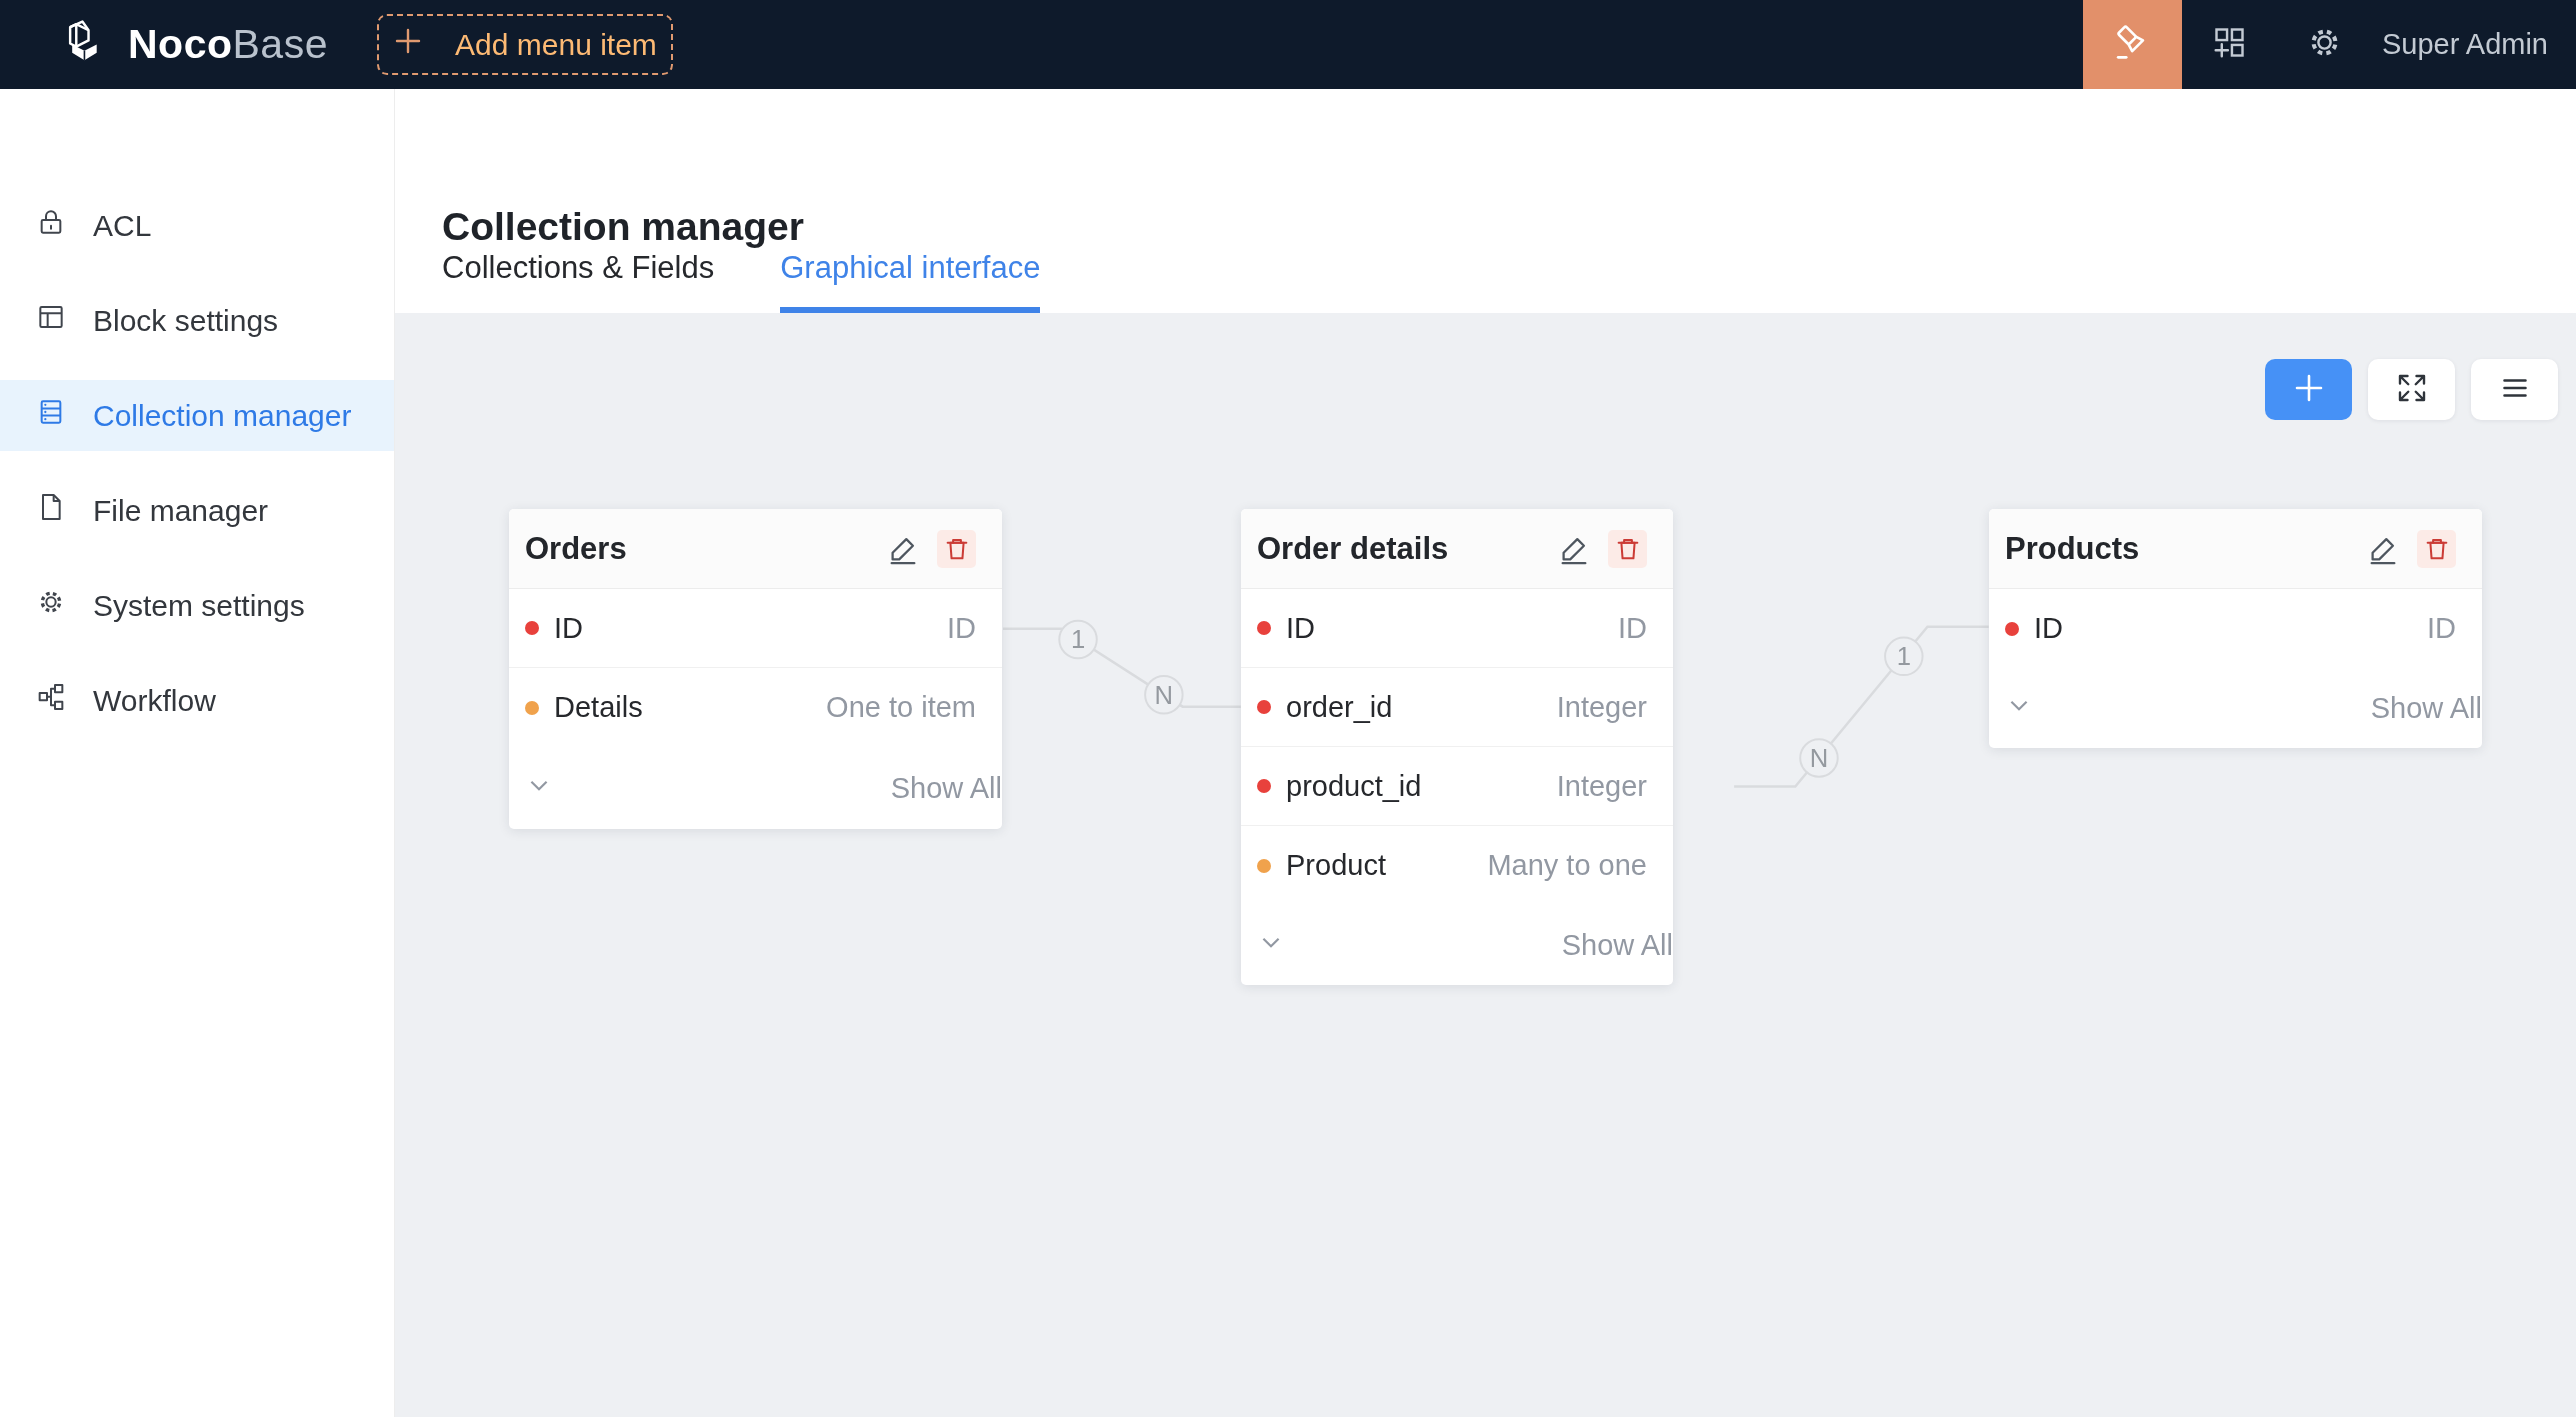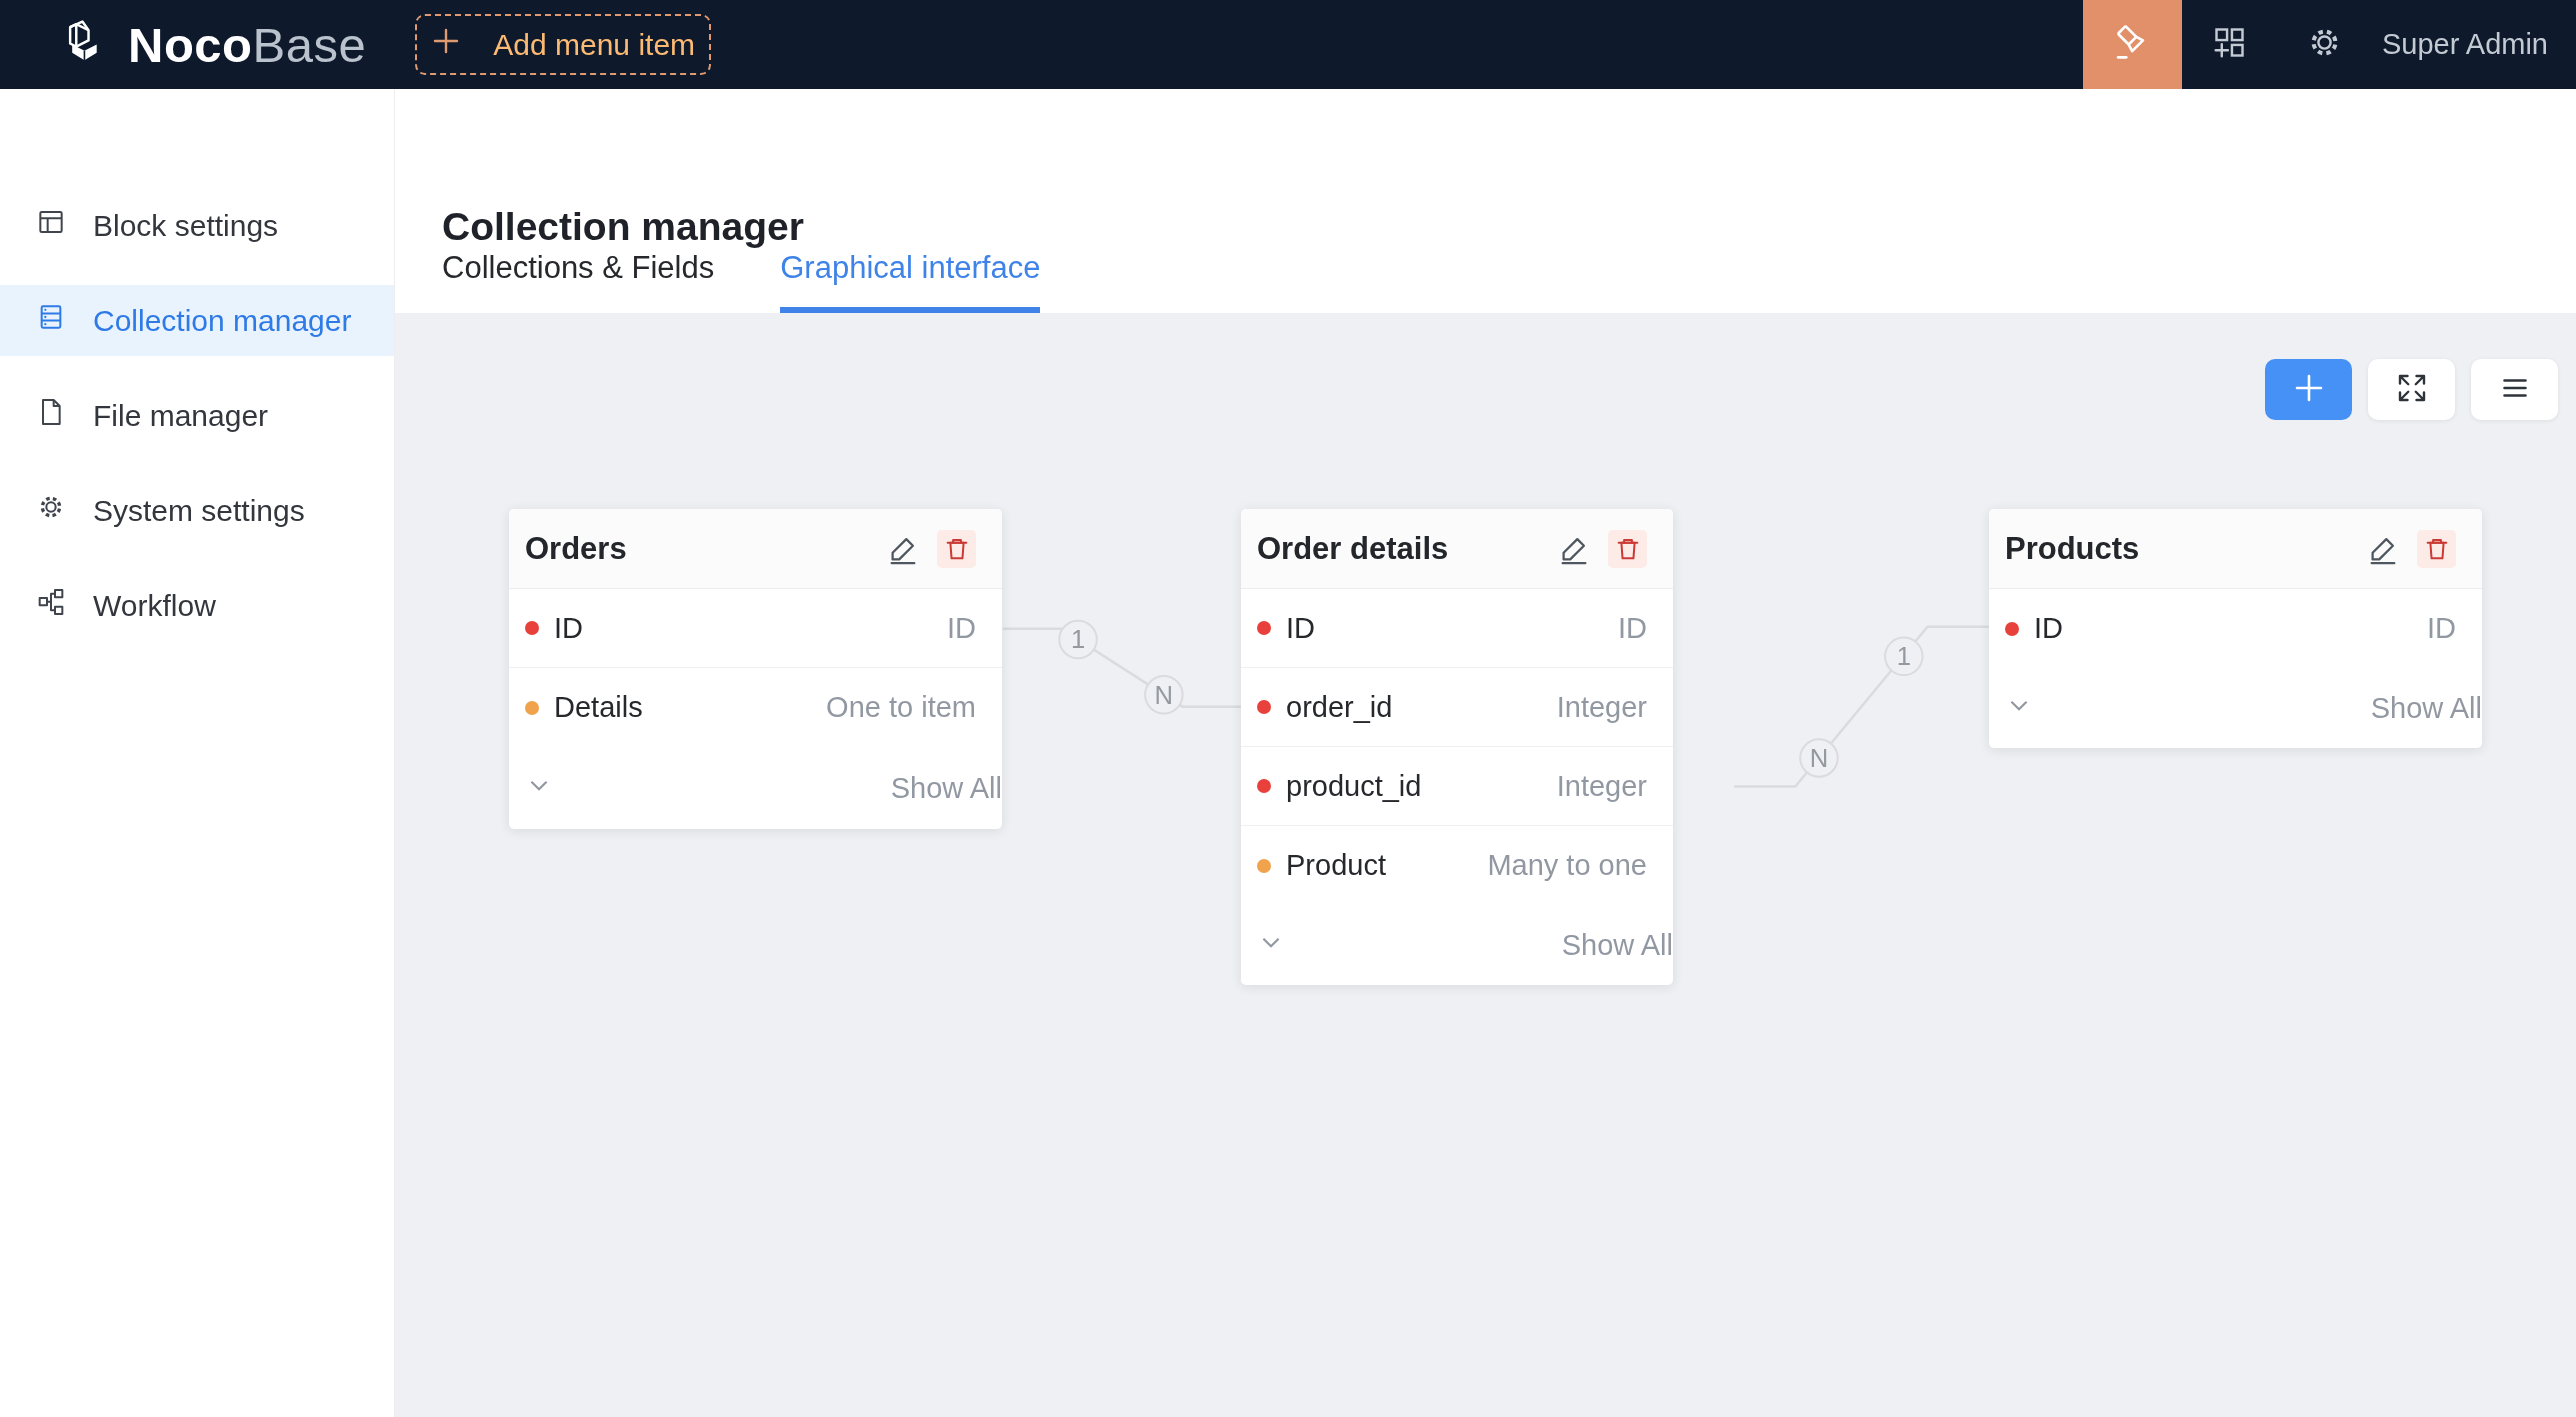--- a/index.html
+++ b/index.html
@@ -2,21 +2,21 @@
 <html><head>
 <meta charset="utf-8">
 <style>
   * { margin:0; padding:0; box-sizing:border-box; }
   html,body { width:2576px; height:1417px; overflow:hidden;
     font-family:"Liberation Sans", sans-serif; background:#fff; }
 
   
   .topbar { height:89px; background:#0e1a2b; display:flex; align-items:center; position:relative; }
   .logo { display:flex; align-items:center; gap:16px; margin-left:63px; cursor:pointer; }
-  .logo-text { font-size:49px; letter-spacing:0.5px; white-space:nowrap; }
+  .logo-text { font-size:41px; letter-spacing:0.5px; white-space:nowrap; }
   .brand-bold { color:#ffffff; font-weight:700; }
   .brand-light { color:#b9c2cd; font-weight:300; }
   .add-menu-btn { margin-left:49px; width:296px; height:61px; border:2px dashed #e09a70;
     border-radius:10px; color:#fdba74; font-size:30px; display:flex; align-items:center;
     justify-content:center; gap:32px; background:transparent; cursor:pointer; }
   .topbar-right { margin-left:auto; display:flex; align-items:center; height:100%; }
   .editor-btn { width:99px; height:89px; background:#e2906a; display:flex;
     align-items:center; justify-content:center; cursor:pointer; }
   .top-icon-btn { width:95px; height:89px; display:flex; align-items:center;
     justify-content:center; cursor:pointer; }
@@ -134,20 +134,30 @@
     <div class="user-name">Super Admin</div>
   </div>
 </header>
 
 <div class="main">
 
   <aside class="sidebar">
     <div class="side-item">
       <span>
         <svg width="32" height="32" viewBox="0 0 48 48" fill="none" stroke="#40454d" stroke-width="3" stroke-linejoin="round">
+          <rect x="10" y="21" width="28" height="19" rx="2"></rect>
+          <path d="M16.5 21 V15.5 a7.5 7.5 0 0 1 15 0 V21"></path>
+          <path d="M24 29.5 V34" stroke-linecap="round"></path>
+        </svg>
+      </span>
+      <span>ACL</span>
+    </div>
+    <div class="side-item">
+      <span>
+        <svg width="32" height="32" viewBox="0 0 48 48" fill="none" stroke="#40454d" stroke-width="3" stroke-linejoin="round">
           <rect x="8" y="9" width="32" height="30" rx="2"></rect>
           <path d="M8 18.5 H40 M19 18.5 V39"></path>
         </svg>
       </span>
       <span>Block settings</span>
     </div>
     <div class="side-item active">
       <span>
         <svg width="32" height="32" viewBox="0 0 48 48" fill="none" stroke="#2e7ae6" stroke-width="3" stroke-linejoin="round">
           <rect x="10" y="8" width="28" height="32" rx="2"></rect>

